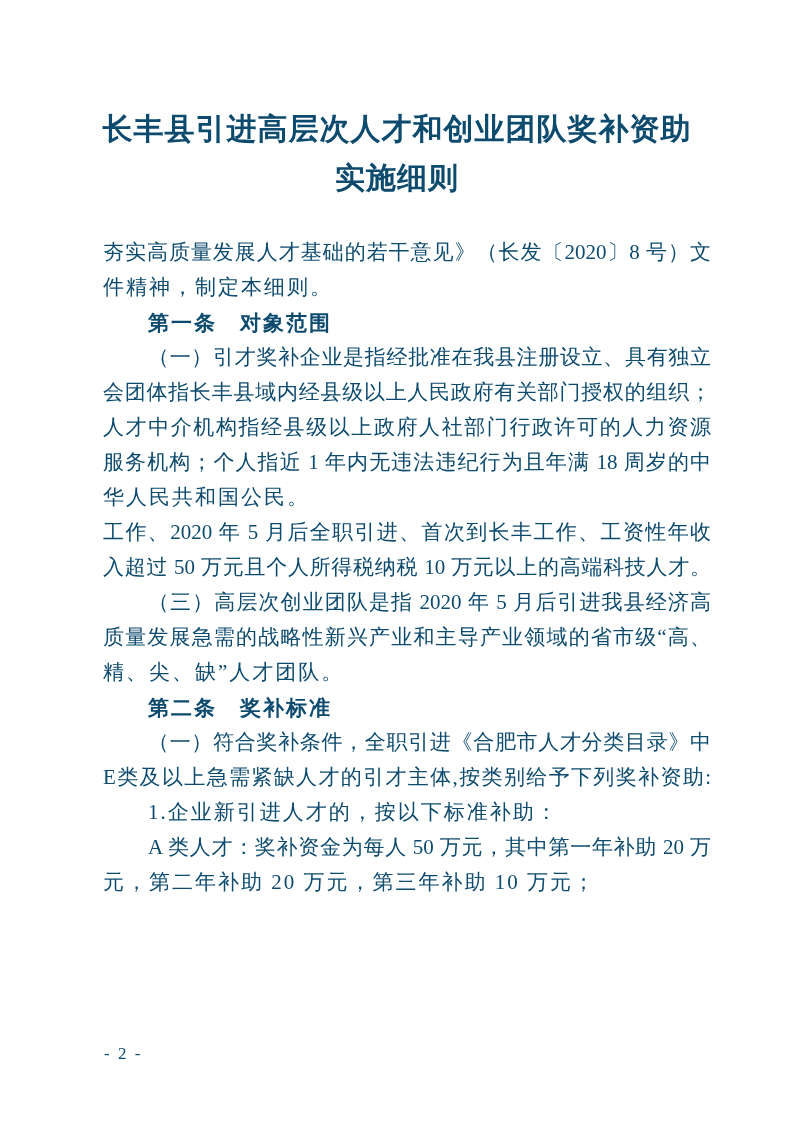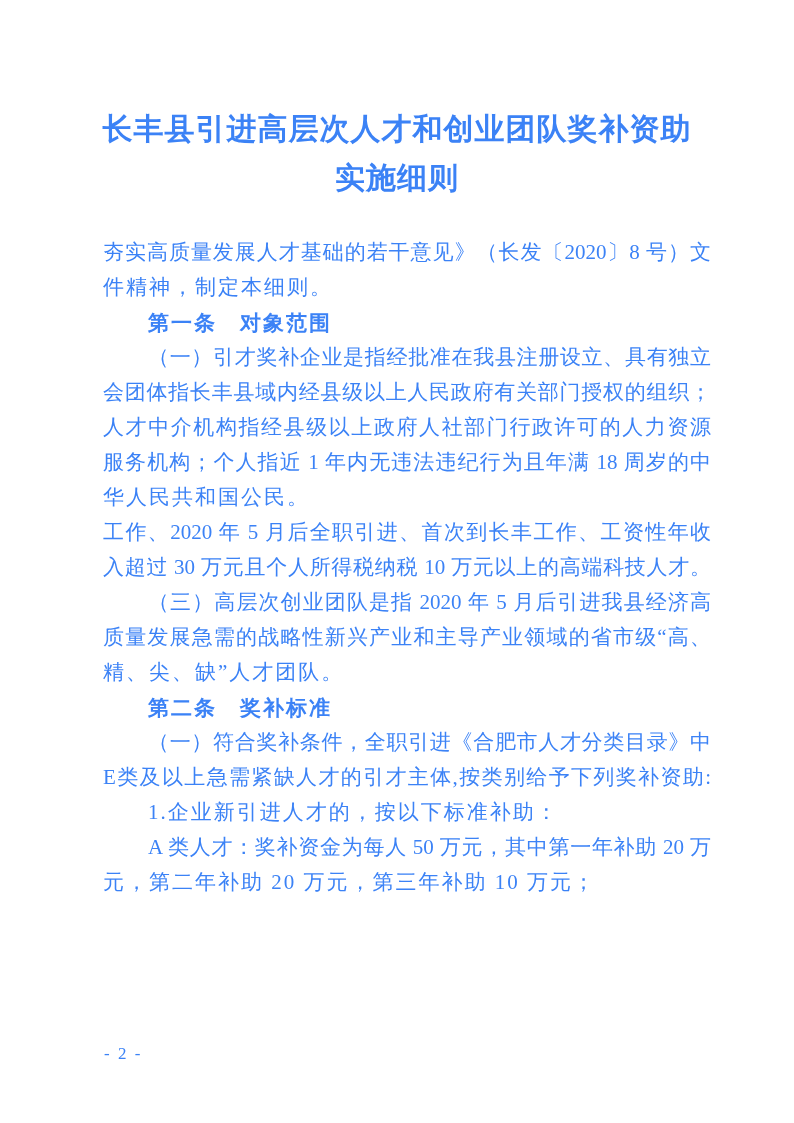--- a/index.html
+++ b/index.html
@@ -7,21 +7,21 @@
     padding: 0;
     background: #ffffff;
   }
   .page {
     position: relative;
     width: 794px;
     height: 1123px;
     background: #ffffff;
     overflow: hidden;
     font-family: "Liberation Serif", serif;
-    color: #3b82f6;
+    color: #0c4a6e;
   }
   .title-block {
     position: absolute;
     top: 104px;
     left: 0;
     width: 794px;
     text-align: center;
   }
   .title-line {
     font-family: "Liberation Serif", serif;
@@ -85,21 +85,21 @@
   <div class="body-block">
     <div class="doc-line full">夯实高质量发展人才基础的若干意见》（长发〔2020〕8 号）文</div>
     <div class="doc-line part">件精神，制定本细则。</div>
     <div class="doc-line indent part heading">第一条　对象范围</div>
     <div class="doc-line indent full">（一）引才奖补企业是指经批准在我县注册设立、具有独立</div>
     <div class="doc-line full">会团体指长丰县域内经县级以上人民政府有关部门授权的组织；</div>
     <div class="doc-line full">人才中介机构指经县级以上政府人社部门行政许可的人力资源</div>
     <div class="doc-line full">服务机构；个人指近 1 年内无违法违纪行为且年满 18 周岁的中</div>
     <div class="doc-line part">华人民共和国公民。</div>
     <div class="doc-line full">工作、2020 年 5 月后全职引进、首次到长丰工作、工资性年收</div>
-    <div class="doc-line full">入超过 30 万元且个人所得税纳税 10 万元以上的高端科技人才。</div>
+    <div class="doc-line full">入超过 50 万元且个人所得税纳税 10 万元以上的高端科技人才。</div>
     <div class="doc-line indent full">（三）高层次创业团队是指 2020 年 5 月后引进我县经济高</div>
     <div class="doc-line full">质量发展急需的战略性新兴产业和主导产业领域的省市级“高、</div>
     <div class="doc-line part">精、尖、缺”人才团队。</div>
     <div class="doc-line indent part heading">第二条　奖补标准</div>
     <div class="doc-line indent full">（一）符合奖补条件，全职引进《合肥市人才分类目录》中</div>
     <div class="doc-line full">E类及以上急需紧缺人才的引才主体,按类别给予下列奖补资助:</div>
     <div class="doc-line indent part">1.企业新引进人才的，按以下标准补助：</div>
     <div class="doc-line indent full">A 类人才：奖补资金为每人 50 万元，其中第一年补助 20 万</div>
     <div class="doc-line part">元，第二年补助 20 万元，第三年补助 10 万元；</div>
   </div>

